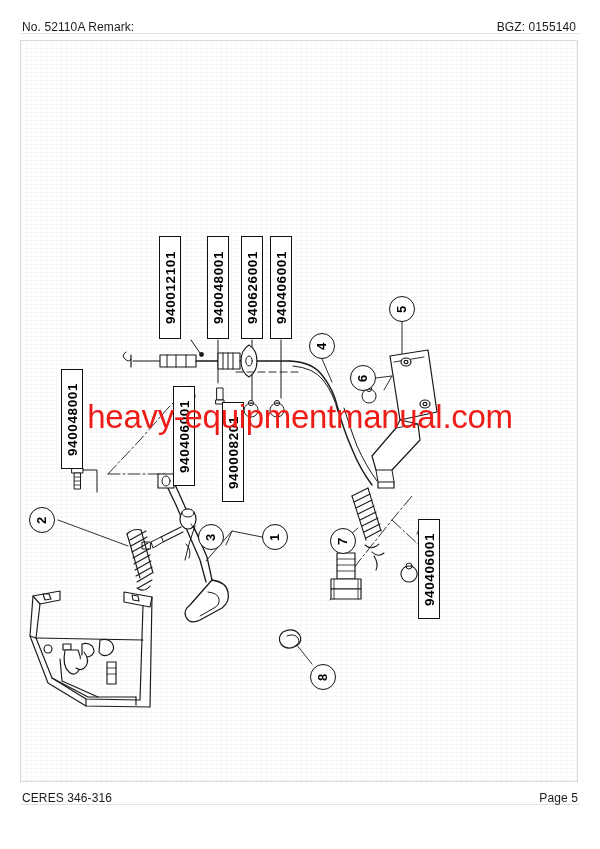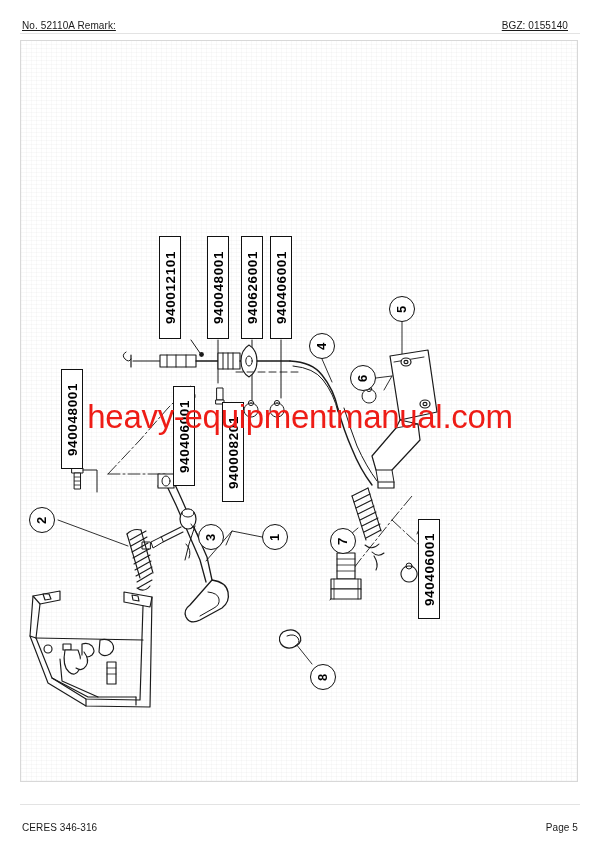--- a/index.html
+++ b/index.html
@@ -20,33 +20,32 @@
     position: absolute;
     left: 0; top: 0;
     width: 600px; height: 849px;
     background: #ffffff;
   }
 
   
   .hdr {
     position: absolute;
     top: 20px;
-    font-size: 10px;
+    font-size: 12px;
     color: #1b1b1b;
     letter-spacing: .1px;
     white-space: nowrap;
-    text-decoration: underline;
   }
   .hdr-left  { left: 22px; }
-  .hdr-right { right: 32px; text-align: center; }
+  .hdr-right { right: 24px; text-align: center; }
 
   .ftr {
     position: absolute;
-    bottom: 16px;
-    font-size: 10px;
+    bottom: 44px;
+    font-size: 12px;
     color: #1b1b1b;
     letter-spacing: .1px;
     white-space: nowrap;
   }
   .ftr-left  { left: 22px; }
   .ftr-right { right: 22px; }
 
   .hdr-rule {
     position: absolute;
     left: 20px; right: 20px;

